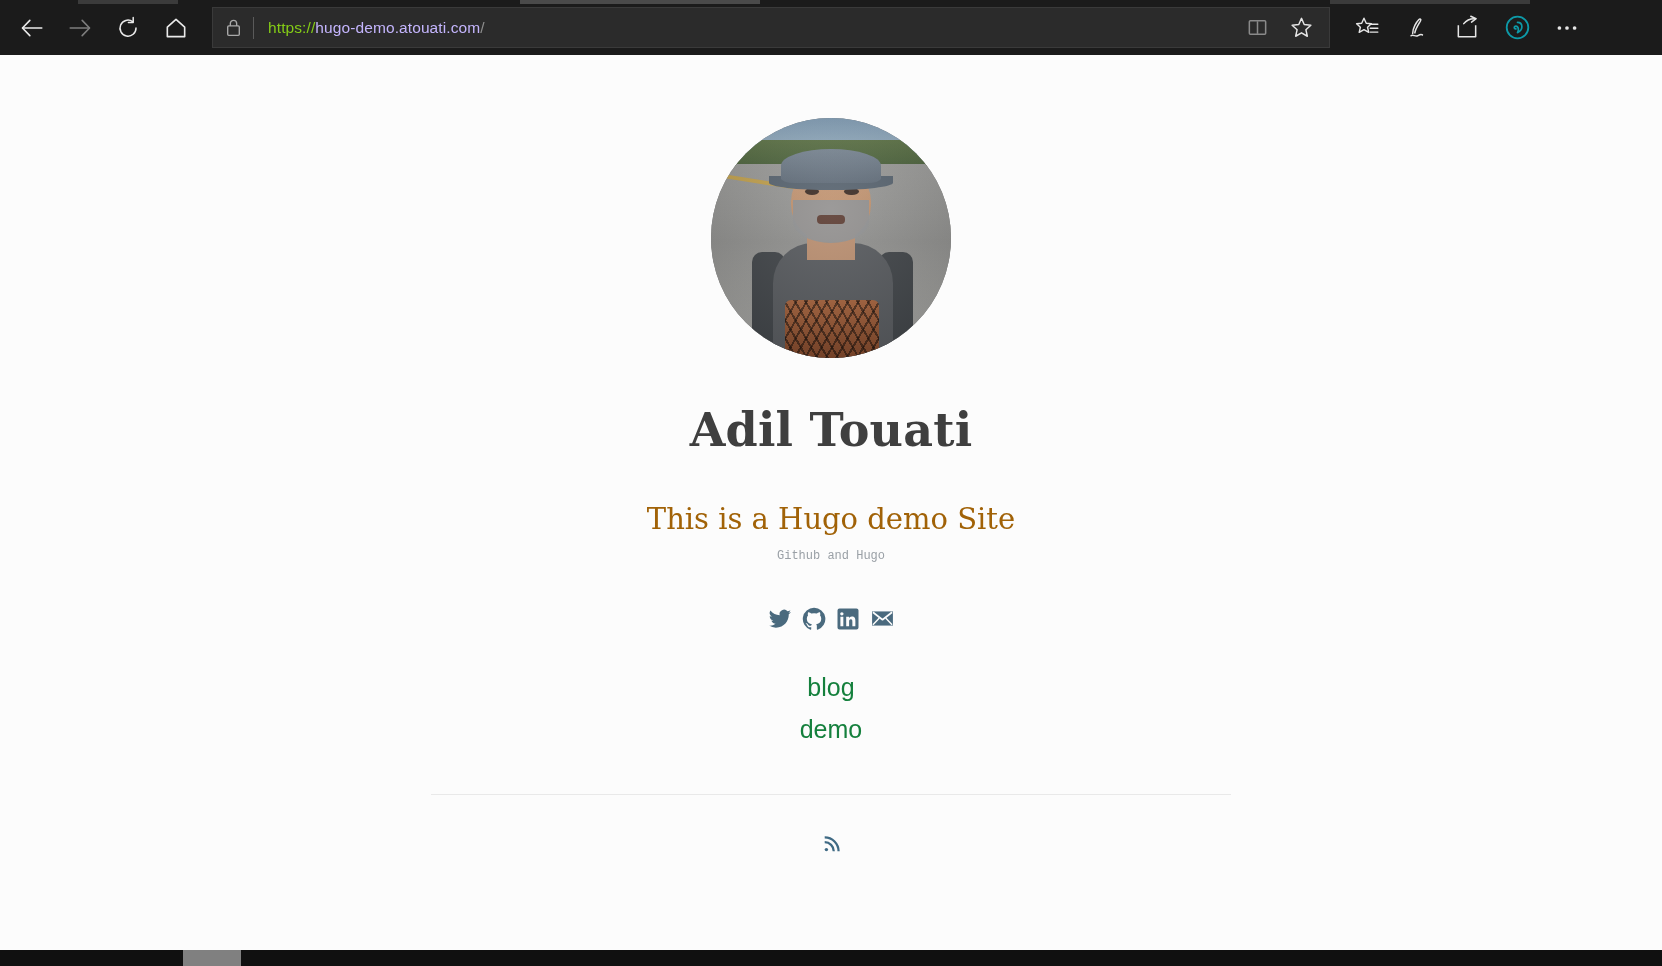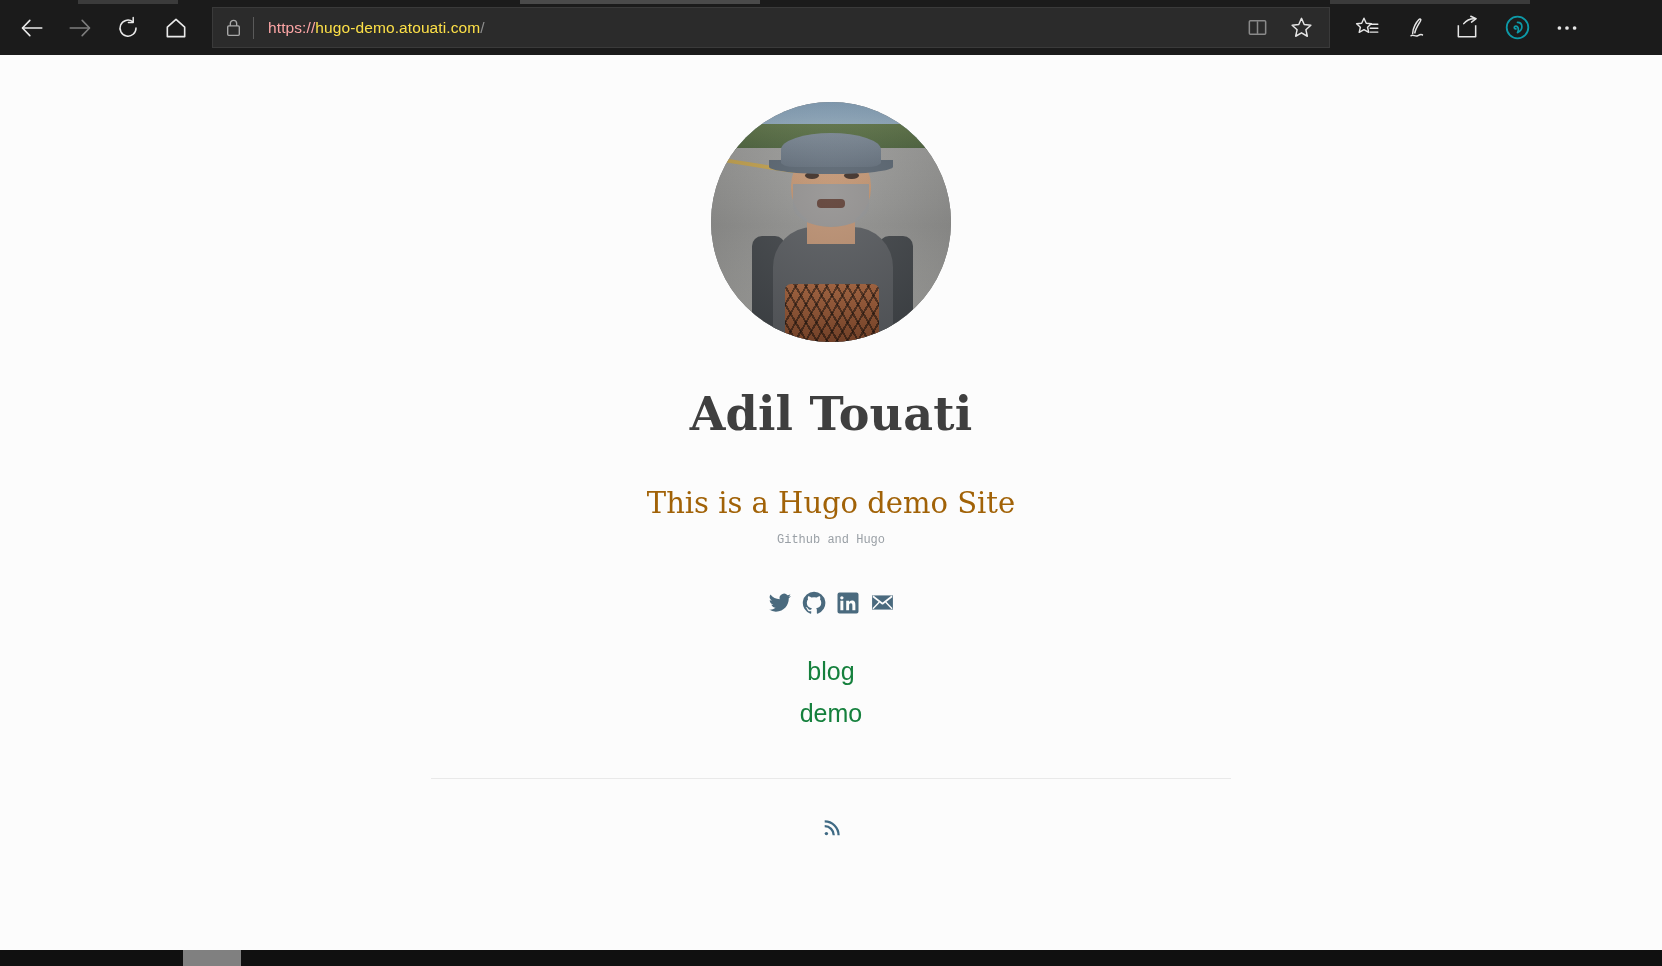--- a/index.html
+++ b/index.html
@@ -45,43 +45,43 @@
   #lock-icon-wrap { width: 40px; display:flex; align-items:center; justify-content:center; }
   #addr-divider { width:1px; height:22px; background:#5a5a5a; }
   #url-text {
     flex: 1;
     padding-left: 14px;
     color: #c8c8c8;
     font-size: 15.5px;
     letter-spacing: 0.1px;
     white-space: nowrap; overflow: hidden;
   }
-  #url-text .scheme { color: #fca5a5; }
-  #url-text .host   { color: #fde047; }
+  #url-text .scheme { color: #84cc16; }
+  #url-text .host   { color: #c4b5fd; }
   #url-text .path   { color: #8e8e8e; }
   #addr-actions { display: flex; align-items: center; padding-right: 6px; }
   .addr-icon { width: 44px; height: 40px; display:flex; align-items:center; justify-content:center; }
 
   #toolbar-right {
     position: absolute; left: 1342px; top: 0;
     height: 55px; display: flex; align-items: center;
   }
   .tool-btn { width: 50px; height: 48px; display:flex; align-items:center; justify-content:center; }
 
   
   #viewport {
     position: absolute; top: 55px; left: 0;
     width: 1662px; height: 895px;
     background: #fcfcfc;
     overflow: hidden;
   }
   #page {
     width: 850px;
     margin: 0 auto;
-    padding-top: 47px;
+    padding-top: 63px;
     text-align: center;
   }
   #avatar {
     width: 240px; height: 240px;
     margin: 0 auto;
     border-radius: 50%;
     overflow: hidden;
     position: relative;
     background: #6f6f6f;
   }

